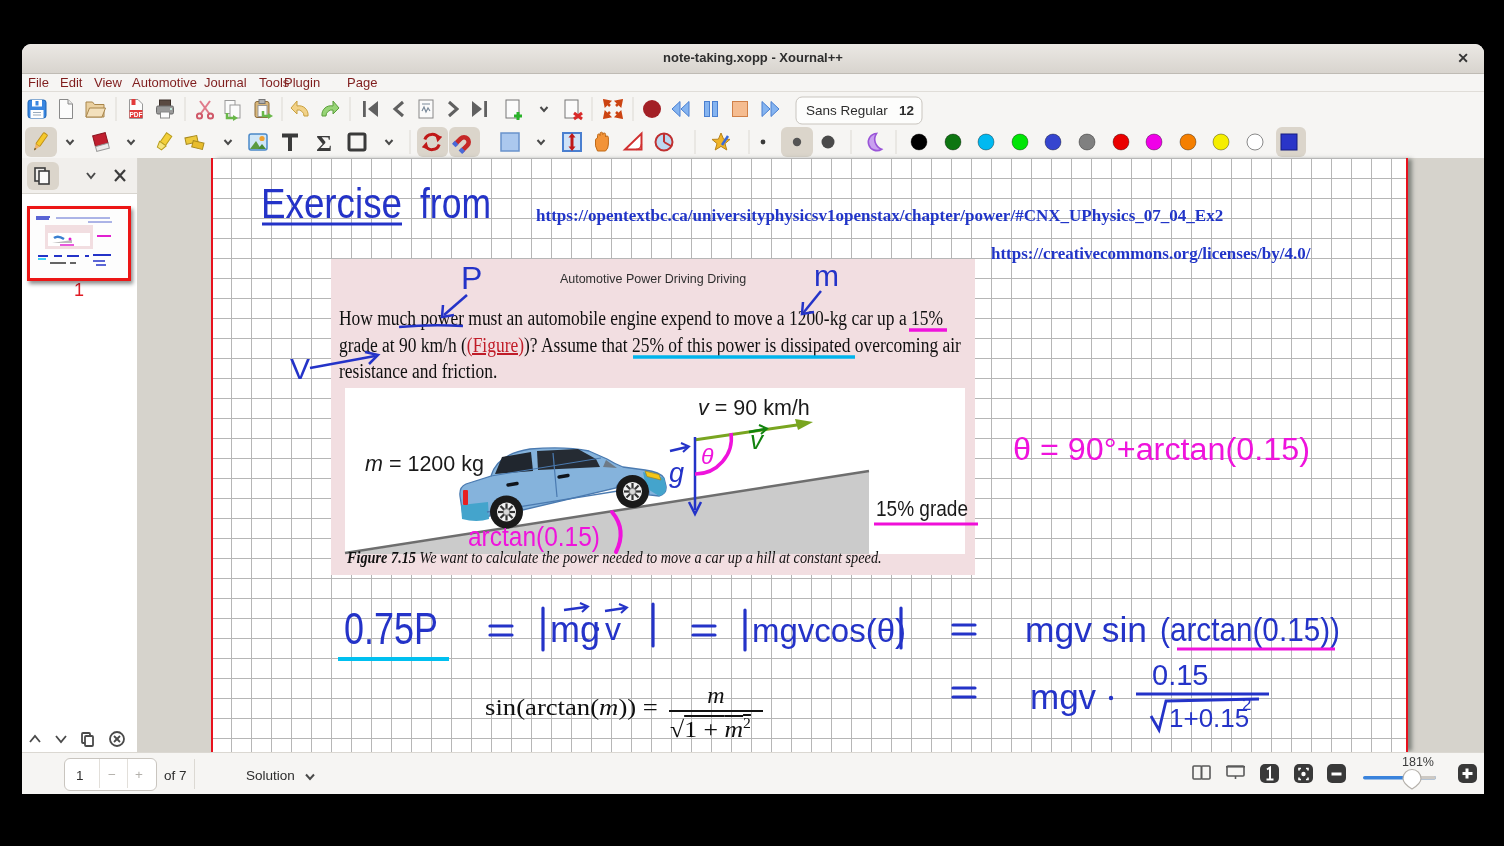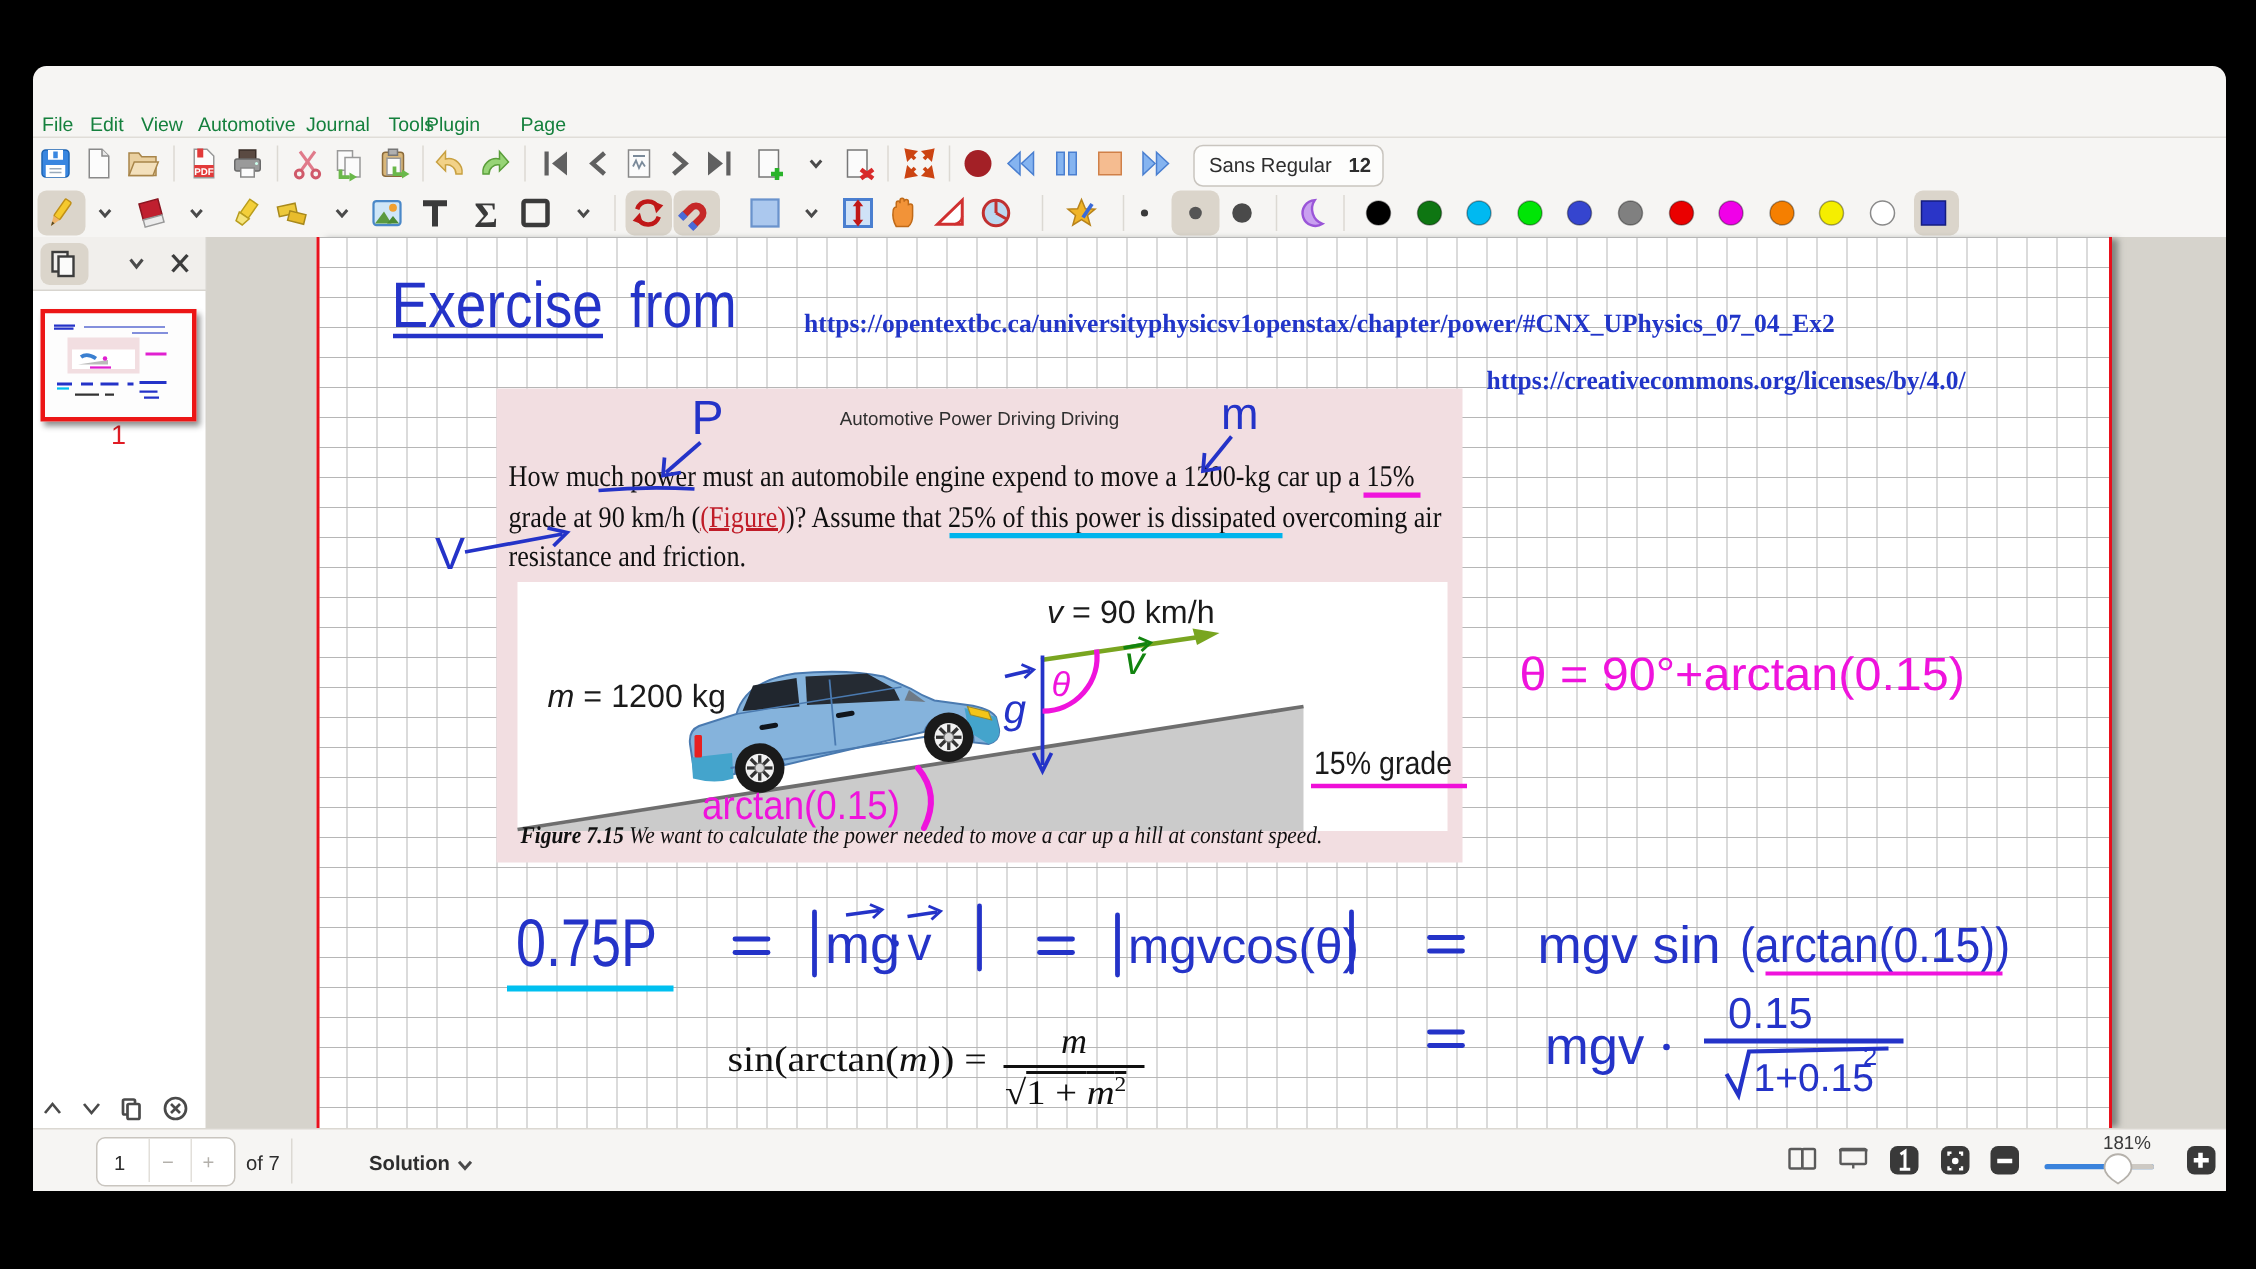--- a/index.html
+++ b/index.html
@@ -9,21 +9,21 @@
   #win{position:absolute;left:22px;top:44px;width:1462px;height:750px;
        background:#f6f5f3;border-radius:9px 9px 0 0;overflow:hidden;}
   #titlebar{position:absolute;left:0;top:0;width:100%;height:29px;
        background:linear-gradient(to bottom,#ebe8e4,#d8d4ce);
        border-bottom:1px solid #bfbbb4;}
   #title{position:absolute;left:0;right:0;top:6px;text-align:center;
        font-size:13px;font-weight:bold;color:#2e2e2e;}
   #closex{position:absolute;right:9px;top:2px;width:24px;height:24px;color:#343434;
        font-size:14px;font-weight:bold;text-align:center;line-height:24px;}
   #menubar{position:absolute;left:0;top:30px;width:100%;height:18px;
-       background:#f6f5f3;font-size:13px;color:#15803d;}
+       background:#f6f5f3;font-size:13px;color:#7f1d1d;}
   #menubar span{position:absolute;top:1px;}
   #mline{position:absolute;left:0;top:47px;width:100%;height:1px;background:#e0ddd8;}
   #toolbar1{position:absolute;left:0;top:48px;width:100%;height:34px;background:#f6f5f3;}
   #toolbar2{position:absolute;left:0;top:82px;width:100%;height:32px;background:#f6f5f3;}
   #content{position:absolute;left:0;top:114px;width:1462px;height:594px;background:#d6d3cc;}
   #sidebar{position:absolute;left:0;top:0;width:115px;height:594px;background:#ffffff;}
   #sidehead{position:absolute;left:0;top:0;width:115px;height:35px;background:#f1efec;
        border-bottom:1px solid #d8d5cf;border-right:1px solid #d8d5cf;}
   #page{position:absolute;left:189px;top:0;width:1193px;height:594px;background:#fff;
        border-left:2px solid #e8111d;border-right:2px solid #e8111d;box-shadow:5px 0 4px -1px rgba(45,55,52,0.5);
@@ -35,20 +35,24 @@
   .serif{font-family:"Liberation Serif", serif;}
   svg{position:absolute;overflow:visible;}
   .hwt{font-family:"Liberation Sans", sans-serif;}
   #thumb{position:absolute;left:5px;top:48px;width:98px;height:69px;background:#fff;
       border:3px solid #ec1616;box-shadow:2px 3px 4px rgba(0,0,0,0.45);}
   #statusbar span{font-size:13.5px;}
 </style>
 </head>
 <body>
 <div id="win">
+  <div id="titlebar">
+    <div id="title">note-taking.xopp - Xournal++</div>
+    <div id="closex">✕</div>
+  </div>
   <div id="menubar">
     <span style="left:6px">File</span>
     <span style="left:38px">Edit</span>
     <span style="left:72px">View</span>
     <span style="left:110px">Automotive</span>
     <span style="left:182px">Journal</span>
     <span style="left:237px">Tools</span>
     <span style="left:262px">Plugin</span>
     <span style="left:325px">Page</span>
   </div>
@@ -502,21 +506,21 @@
     <span class="abs" style="left:9px;top:15px;margin-top:37px;">Page</span>
     <div class="abs" style="left:42px;top:5px;width:91px;height:31px;background:#fff;border:1px solid #c9c5bf;border-radius:6px;"></div>
     <span class="abs" style="left:54px;top:15px;">1</span>
     <div class="abs" style="left:77px;top:6px;width:1px;height:29px;background:#e2dfda;"></div>
     <div class="abs" style="left:105px;top:6px;width:1px;height:29px;background:#e2dfda;"></div>
     <span class="abs" style="left:86px;top:14px;color:#b3b0ab;">−</span>
     <span class="abs" style="left:113px;top:14px;color:#b3b0ab;">+</span>
     <span class="abs" style="left:142px;top:15px;">of 7</span>
     <div class="abs" style="left:172px;top:6px;width:1px;height:30px;background:#dcd9d3;"></div>
     <span class="abs" style="left:184px;top:12px;margin-top:40px;">Layer</span>
-    <span class="abs" style="left:224px;top:15px;font-weight:bold;">Solution</span>
+    <span class="abs" style="left:224px;top:15px;font-weight:normal;">Solution</span>
     <svg style="left:281px;top:20px;" width="14" height="8" viewBox="0 0 14 8">
         <path d="M3,1.5 L7,6 L11,1.5" fill="none" stroke="#4a4a4a" stroke-width="2"></path>
       </svg>
     <svg style="left:1160px;top:0;" width="302" height="42" viewBox="0 0 302 42">
       <g fill="none" stroke="#5a5a5a" stroke-width="1.6">
         <rect x="11" y="13" width="8.5" height="13" rx="1"></rect>
         <rect x="19.5" y="13" width="8.5" height="13" rx="1"></rect>
         <rect x="45" y="13" width="17" height="10" rx="1"></rect>
         <line x1="44" y1="13.8" x2="63" y2="13.8"></line>
         <line x1="53.5" y1="23" x2="53.5" y2="26"></line>

